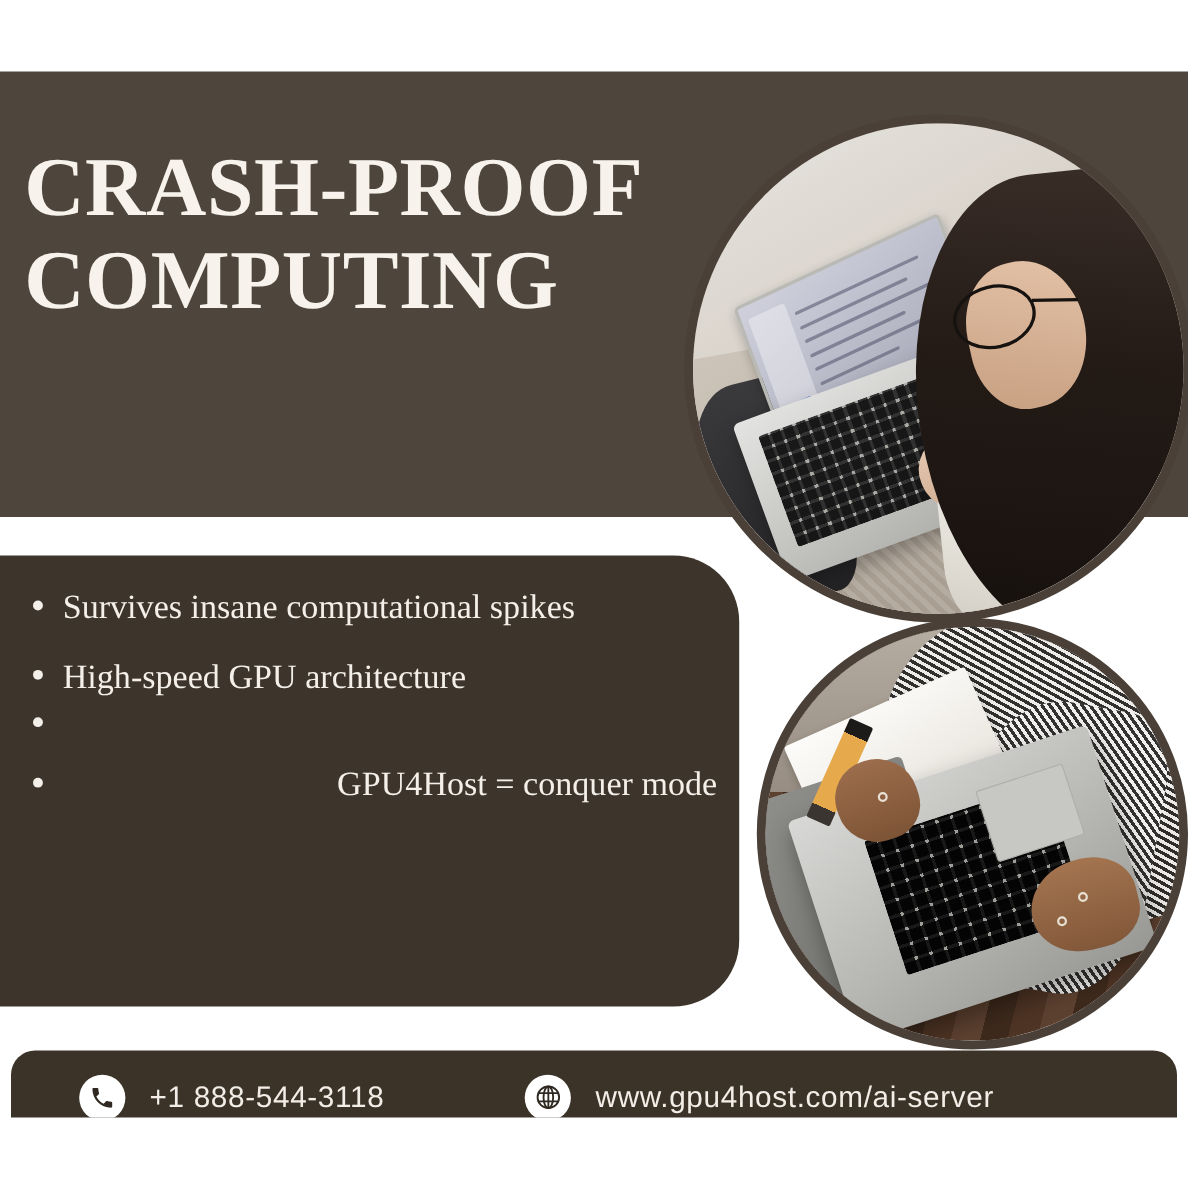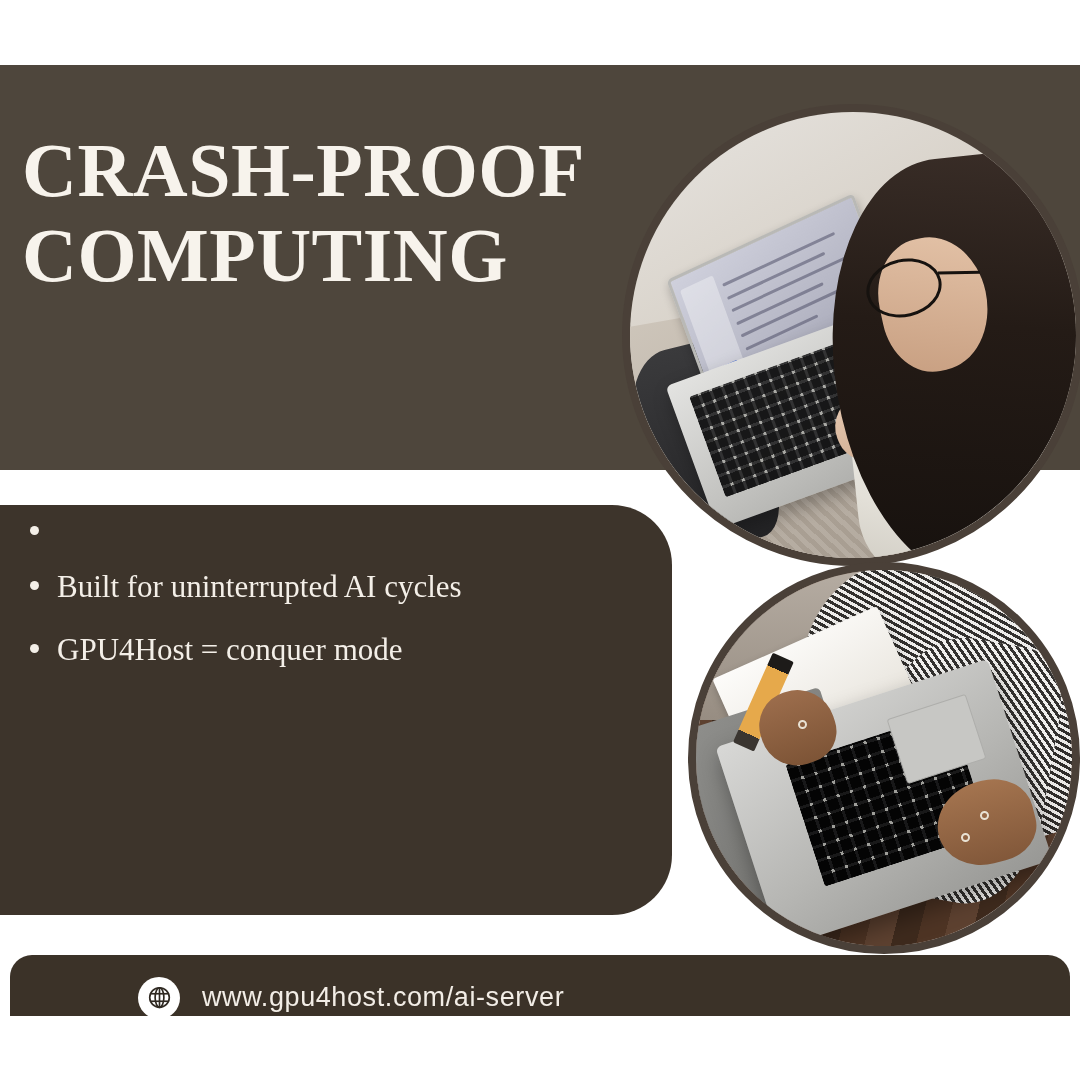--- a/index.html
+++ b/index.html
@@ -152,21 +152,21 @@
   }
   .bullet-list { position:absolute; left:100px; top:28px; right:20px; }
   .bullet-item {
     display:flex; align-items:baseline;
     margin-bottom:26px;
     color:#f4efe8;
     font-family:"Liberation Serif", serif;
     font-size:31px;
     line-height:1.2;
   }
-  .bullet-item:last-child { margin-bottom:0; }
+  .bullet-item:last-child { margin-bottom:0;justify-content:space-between; }
   .bullet-dot {
     flex:0 0 auto;
     width:9px; height:9px;
     background:#f4efe8;
     border-radius:50%;
     margin-right:18px;
     position:relative; top:-7px;
   }
 
   
@@ -264,34 +264,46 @@
       <div class="b-hand2"></div>
       <div class="b-ring" style="right:22%; top:64%;"></div>
       <div class="b-ring" style="right:27%; top:70%;"></div>
     </div>
   </div>
 
   <div class="feature-card">
     <ul class="bullet-list">
       <li class="bullet-item">
         <span class="bullet-dot"></span>
+        <span>Survives insane computational spikes</span>
       </li>
       <li class="bullet-item">
         <span class="bullet-dot"></span>
-        <span>Built for uninterrupted AI cycles</span>
+        <span>High-speed GPU architecture</span>
+      </li>
+      <li class="bullet-item">
+        <span class="bullet-dot"></span>
       </li>
       <li class="bullet-item">
         <span class="bullet-dot"></span>
         <span>GPU4Host = conquer mode</span>
       </li>
     </ul>
   </div>
 
   <div class="footer-bar">
 
+    <div class="contact-group" id="contact-phone">
+      <span class="contact-badge">
+        <svg width="24" height="24" viewBox="0 0 24 24" aria-hidden="true">
+          <path fill="#2f2922" d="M6.6 10.8c1.5 2.9 3.7 5.1 6.6 6.6l2.2-2.2c.3-.3.7-.4 1-.2 1.2.4 2.4.6 3.6.6.6 0 1 .4 1 1V20c0 .6-.4 1-1 1C10.6 21 3 13.4 3 4c0-.6.4-1 1-1h3.4c.6 0 1 .4 1 1 0 1.3.2 2.5.6 3.6.1.4 0 .8-.2 1.1l-2.2 2.1z"></path>
+        </svg>
+      </span>
+      <span class="contact-text">+1 888-544-3118</span>
+    </div>
 
     <div class="contact-group" id="contact-web">
       <span class="contact-badge">
         <svg width="25" height="25" viewBox="0 0 24 24" aria-hidden="true">
           <circle cx="12" cy="12" r="9.4" fill="none" stroke="#2f2922" stroke-width="1.6"></circle>
           <ellipse cx="12" cy="12" rx="4.2" ry="9.4" fill="none" stroke="#2f2922" stroke-width="1.6"></ellipse>
           <line x1="2.8" y1="8.4" x2="21.2" y2="8.4" stroke="#2f2922" stroke-width="1.6"></line>
           <line x1="2.8" y1="15.6" x2="21.2" y2="15.6" stroke="#2f2922" stroke-width="1.6"></line>
           <line x1="12" y1="2.6" x2="12" y2="21.4" stroke="#2f2922" stroke-width="1.6"></line>
         </svg>

